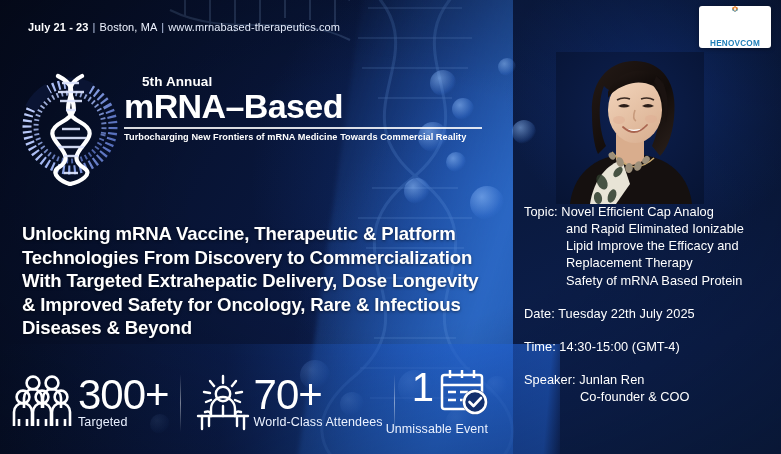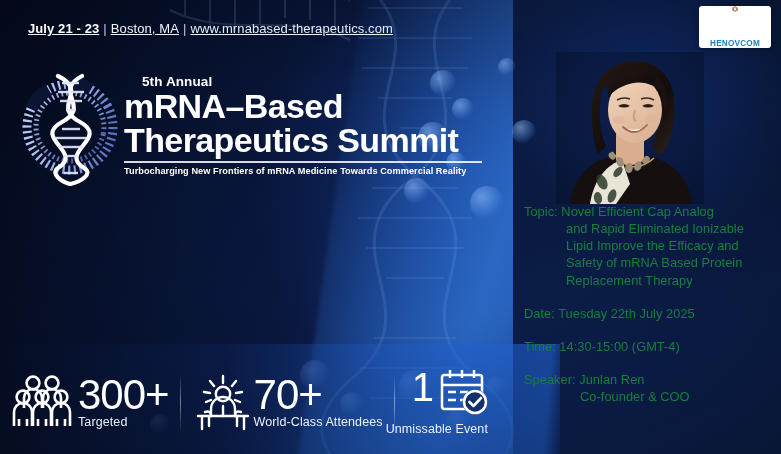--- a/index.html
+++ b/index.html
@@ -48,21 +48,21 @@
   
   .bokeh{position:absolute;border-radius:50%;background:radial-gradient(circle at 35% 32%, rgba(150,195,255,.55), rgba(70,130,230,.18) 60%, rgba(50,110,210,0) 72%);}
   
   .dna-svg{position:absolute;opacity:.35;}
   
   .topbar{
     position:absolute;top:0;left:0;width:781px;height:52px;
   }
   .topbar-text{
     position:absolute;left:28px;top:21px;
-    font-size:13px;color:#eef3ff;letter-spacing:.1px;white-space:nowrap;text-decoration:underline;
+    font-size:11px;color:#eef3ff;letter-spacing:.1px;white-space:nowrap;
   }
   .topbar-text b{font-weight:bold;color:#ffffff;}
   .topbar-text .sep{color:#b9c8e6;padding:0 4px;font-weight:normal;}
   .topbar-text .site{color:#e4ebfa;font-weight:normal;}
   
   .henov{
     position:absolute;top:6px;right:10px;
     width:72px;height:42px;background:#ffffff;border-radius:3px;
     display:flex;flex-direction:column;align-items:center;justify-content:center;
     box-shadow:0 1px 4px rgba(0,0,0,.35);
@@ -124,21 +124,21 @@
   .s3 .stat-num{font-size:40px;}
   .s3 .stat-lbl{margin-left:-26px;margin-top:4px;}
   .s3-wrap{display:flex;align-items:flex-start;}
   
   .photo{
     position:absolute;left:556px;top:52px;width:148px;height:152px;
     overflow:hidden;
   }
   .info{
     position:absolute;left:524px;top:203px;width:250px;
-    color:#15803d;
+    color:#ffffff;
   }
   .info-topic{
     font-size:12.8px;line-height:1.34;letter-spacing:.05px;
   }
   .info-topic .cont{display:block;padding-left:42px;}
   .info-row{
     font-size:12.8px;line-height:1.34;margin-top:16px;letter-spacing:.05px;
   }
   .info-row .cont{display:block;padding-left:56px;}
 </style>
@@ -250,25 +250,25 @@
       <line x1="38" y1="70" x2="68" y2="70"></line>
       <line x1="40" y1="79" x2="66" y2="79"></line>
       <line x1="46" y1="88" x2="60" y2="88"></line>
       <line x1="46" y1="105" x2="60" y2="105"></line>
     </g>
   </svg>
 
   <div class="title-block">
     <div class="kicker">5th Annual</div>
     <div class="t-line1">mRNA–Based</div>
-    <div class="t-line2">Therapeutics Summit</div>
     <div class="rule"></div>
     <div class="tagline">Turbocharging New Frontiers of mRNA Medicine Towards Commercial Reality</div>
   </div>
 
+  <div class="headline">Unlocking mRNA Vaccine, Therapeutic &amp; Platform Technologies From Discovery to Commercialization With Targeted Extrahepatic Delivery, Dose Longevity &amp; Improved Safety for Oncology, Rare &amp; Infectious Diseases &amp; Beyond</div>
 
   <div class="stats">
 
     <div class="stat s1">
       <svg class="stat-ico" width="62" height="58" viewBox="0 0 62 58">
         <g fill="none" stroke="#ffffff" stroke-width="2.6">
           <circle cx="23" cy="9" r="6.4"></circle>
             <circle cx="42" cy="9" r="6.4"></circle>
           <path d="M14 34 v-10 a9 9 0 0 1 18 0 v10"></path>
           <path d="M33 34 v-10 a9 9 0 0 1 18 0 v10"></path>
@@ -419,22 +419,22 @@
     <ellipse cx="63" cy="68" rx="6" ry="4" fill="#e0ae93" opacity=".5"></ellipse>
     <ellipse cx="95" cy="67" rx="6" ry="4" fill="#e0ae93" opacity=".5"></ellipse>
   </svg>
 
   <div class="info">
     <div class="info-topic">
       <span>Topic:</span>
       <span>Novel Efficient Cap Analog</span>
       <span class="cont">and Rapid Eliminated Ionizable</span>
       <span class="cont">Lipid Improve the Efficacy and</span>
+      <span class="cont">Replacement Therapy</span>
       <span class="cont">Safety of mRNA Based Protein</span>
-      <span class="cont">Replacement Therapy</span>
     </div>
     <div class="info-row">Date: Tuesday 22th July 2025</div>
     <div class="info-row">Time: 14:30-15:00 (GMT-4)</div>
     <div class="info-row">
       <span>Speaker: Junlan Ren</span>
       <span class="cont">Co-founder &amp; COO</span>
     </div>
   </div>
 
 </div>

